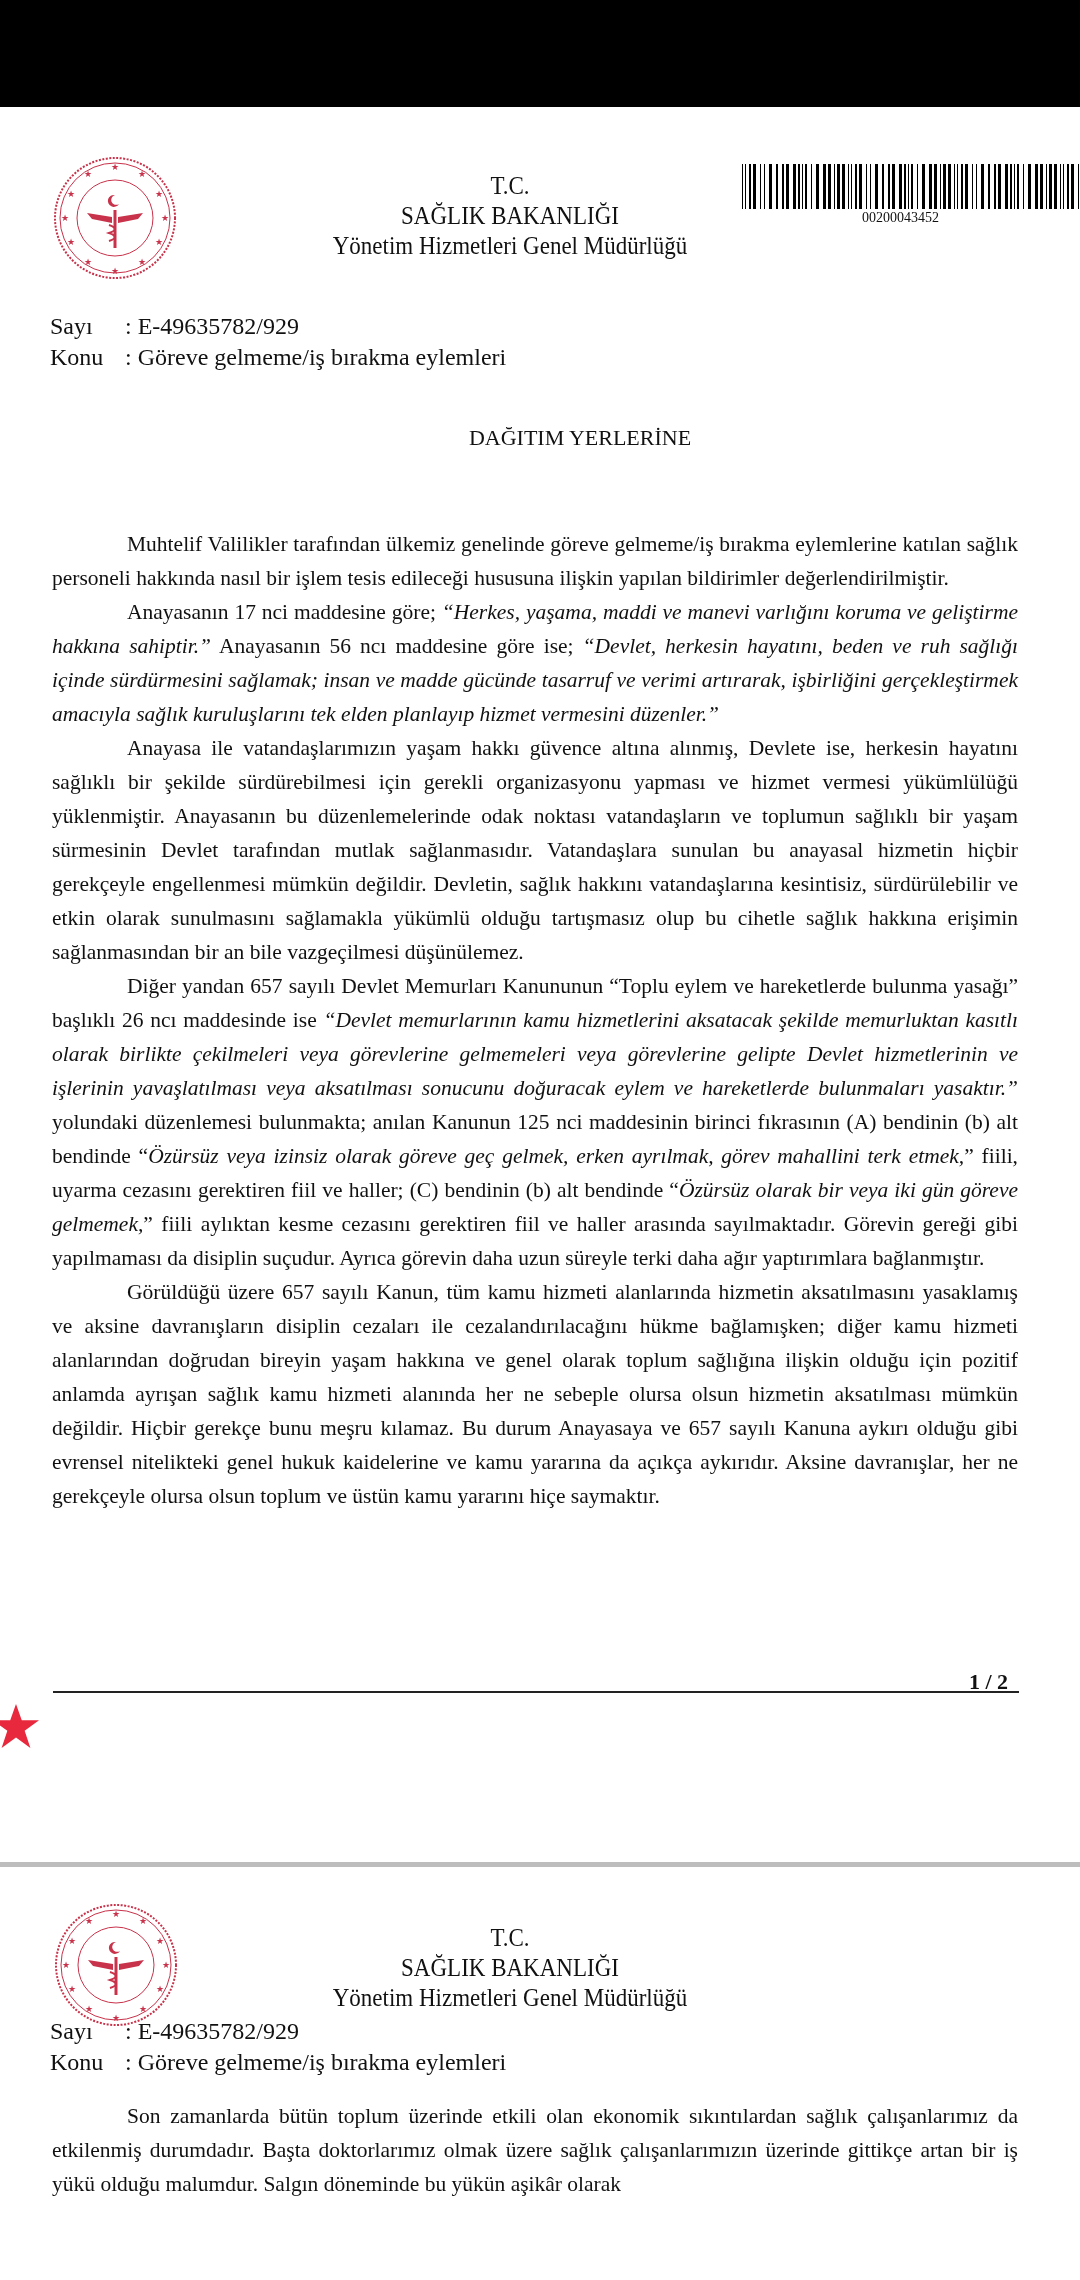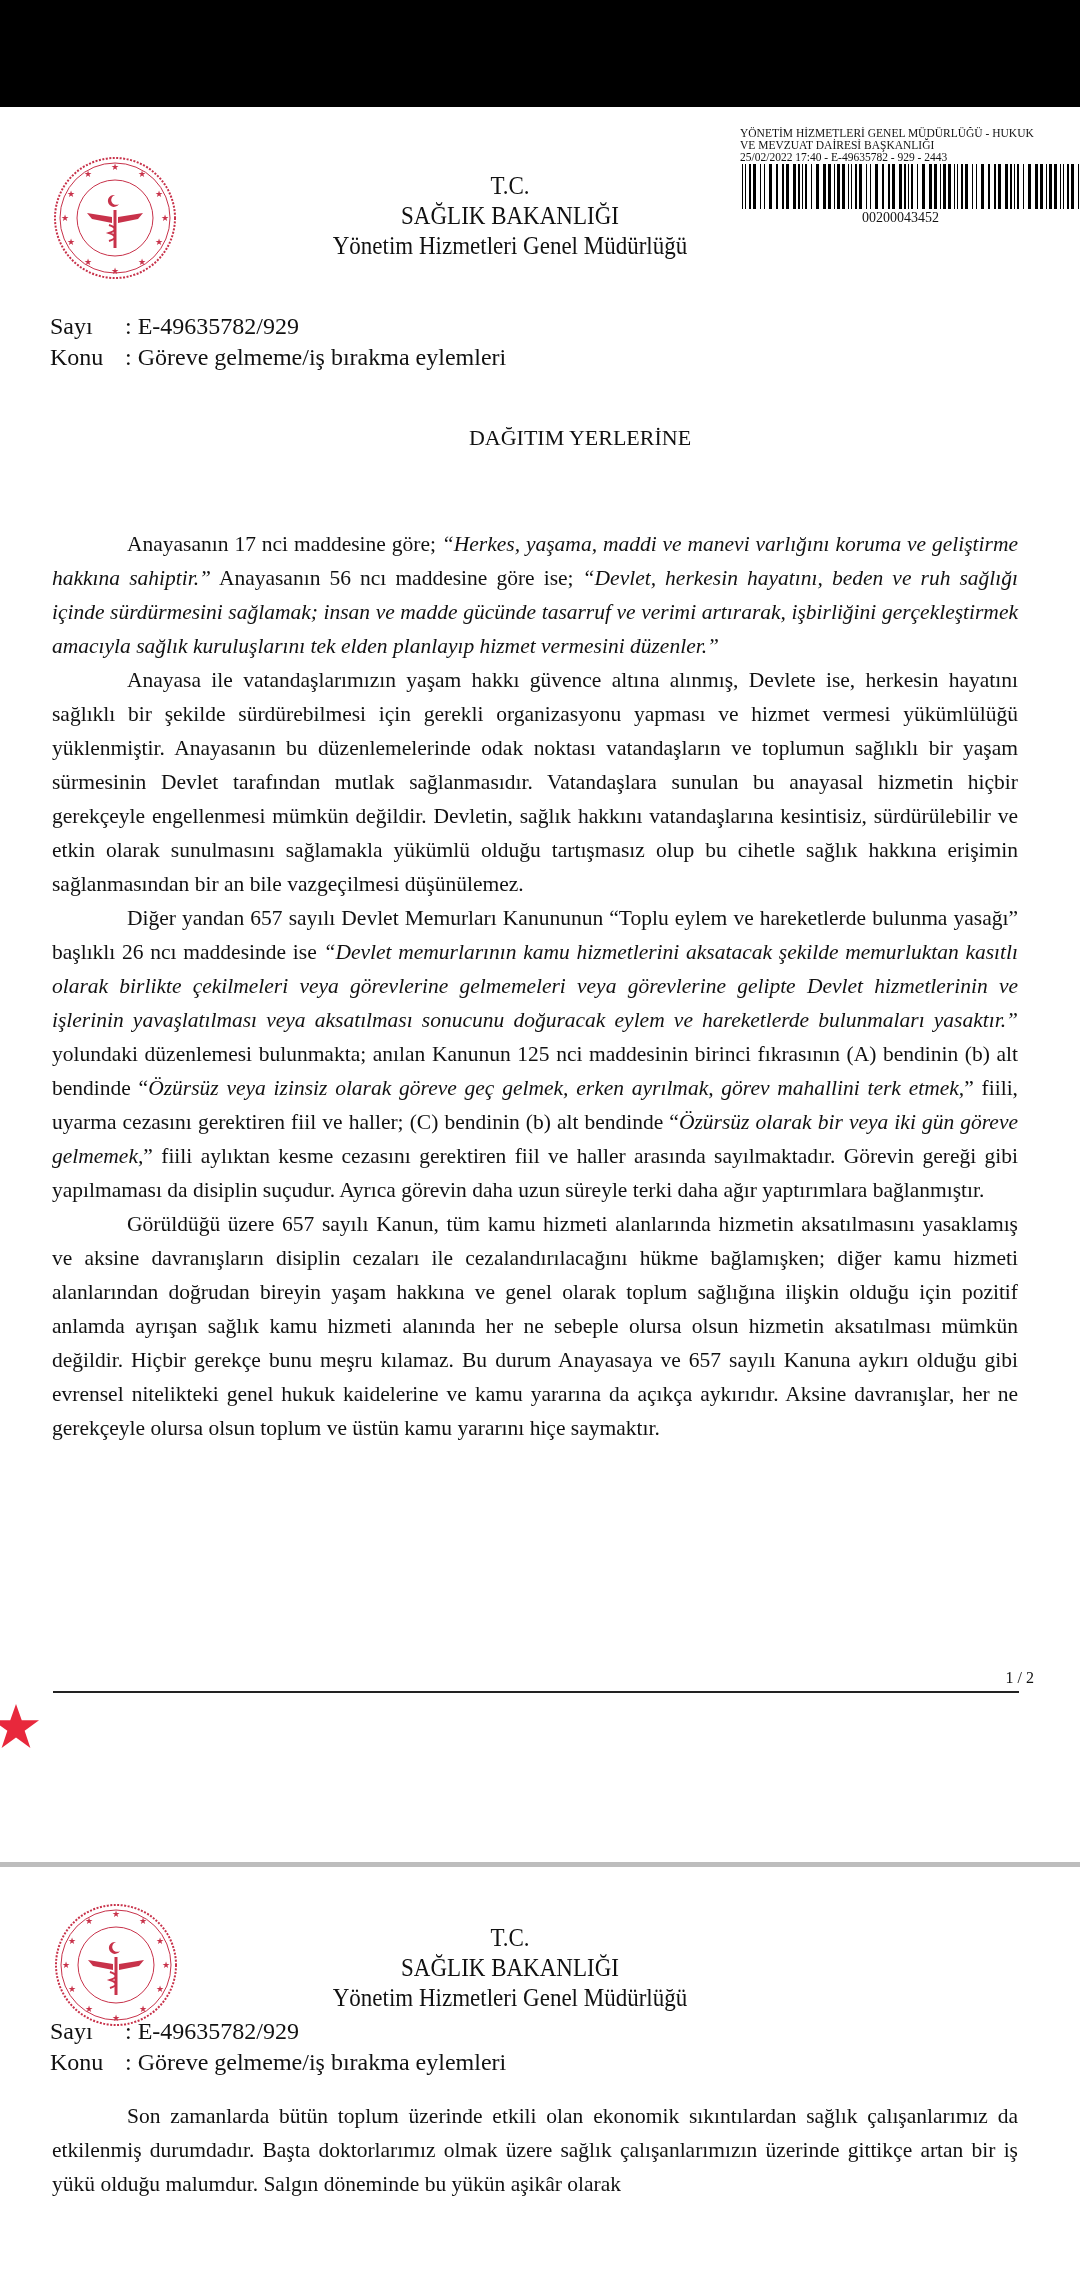--- a/index.html
+++ b/index.html
@@ -27,21 +27,21 @@
   .barcode-num { position: absolute; left: 862px; top: 103px; font-size: 14px; }
 
   .meta-row { position: absolute; left: 50px; font-size: 24px; line-height: 28px; }
   .meta-row .lbl { display: inline-block; width: 75px; }
   .title { position: absolute; left: 0; width: 1080px; top: 318px; text-align: center; font-size: 22px; transform: translateX(40px); }
 
   .body-text { position: absolute; left: 52px; width: 966px; font-size: 21.5px; line-height: 34px; text-align: justify; }
   .body-text p { margin: 0; text-indent: 75px; }
   .body-text i { font-style: italic; }
 
-  .pgnum { position: absolute; right: 46px; top: 1562px; font-size: 16px; }
+  .pgnum { position: absolute; right: 72px; top: 1562px; font-size: 22px; font-weight: bold; }
   .footer-line { position: absolute; left: 53px; top: 1584px; width: 966px; height: 2px; background: #222; }
   .star { position: absolute; left: -8px; top: 1595px; width: 48px; height: 48px; }
   .footer-text { position: absolute; left: 56px; top: 1590px; font-size: 16px; line-height: 21px; }
 
   .p2-meta-1 { top: 150px; }
   .p2-meta-2 { top: 181px; }
   .page2 .body-text { top: 232px; }
 </style>
 </head>
 <body>
@@ -72,25 +72,20 @@
     <rect x="61.5" y="55" width="3" height="38" fill="#c8324a"></rect>
     <path d="M57 70 q12 4 0 8 q12 4 0 8" fill="none" stroke="#c8324a" stroke-width="2"></path>
   </svg>
 
   <div class="head">
     <div>T.C.</div>
     <div>SAĞLIK BAKANLIĞI</div>
     <div>Yönetim Hizmetleri Genel Müdürlüğü</div>
   </div>
 
-  <div class="doc-meta">
-    <div>YÖNETİM HİZMETLERİ GENEL MÜDÜRLÜĞÜ - HUKUK</div>
-    <div>VE MEVZUAT DAİRESİ BAŞKANLIĞI</div>
-    <div>25/02/2022 17:40 - E-49635782 - 929 - 2443</div>
-  </div>
   <svg class="barcode" id="barcode">
       <rect x="2" y="0" width="1" height="45" fill="#000"></rect>
       <rect x="5" y="0" width="1" height="45" fill="#000"></rect>
       <rect x="9" y="0" width="2" height="45" fill="#000"></rect>
       <rect x="13" y="0" width="3" height="45" fill="#000"></rect>
       <rect x="20" y="0" width="1" height="45" fill="#000"></rect>
       <rect x="24" y="0" width="1" height="45" fill="#000"></rect>
       <rect x="29" y="0" width="3" height="45" fill="#000"></rect>
       <rect x="36" y="0" width="2" height="45" fill="#000"></rect>
       <rect x="42" y="0" width="2" height="45" fill="#000"></rect>
@@ -159,20 +154,21 @@
   <div class="meta-row" style="top:205px">
     <span class="lbl">Sayı</span><span>: E-49635782/929</span>
   </div>
   <div class="meta-row" style="top:236px">
     <span class="lbl">Konu</span><span>: Göreve gelmeme/iş bırakma eylemleri</span>
   </div>
 
   <div class="title">DAĞITIM YERLERİNE</div>
 
   <div class="body-text" id="p1body" style="top:420px">
+      <p><span>Muhtelif Valilikler tarafından ülkemiz genelinde göreve gelmeme/iş bırakma eylemlerine katılan sağlık personeli hakkında nasıl bir işlem tesis edileceği hususuna ilişkin yapılan bildirimler değerlendirilmiştir.</span></p>
       <p><span>Anayasanın 17 nci maddesine göre; </span><i>“Herkes, yaşama, maddi ve manevi varlığını koruma ve geliştirme hakkına sahiptir.”</i><span> Anayasanın 56 ncı maddesine göre ise; </span><i>“Devlet, herkesin hayatını, beden ve ruh sağlığı içinde sürdürmesini sağlamak; insan ve madde gücünde tasarruf ve verimi artırarak, işbirliğini gerçekleştirmek amacıyla sağlık kuruluşlarını tek elden planlayıp hizmet vermesini düzenler.”</i></p>
       <p><span>Anayasa ile vatandaşlarımızın yaşam hakkı güvence altına alınmış, Devlete ise, herkesin hayatını sağlıklı bir şekilde sürdürebilmesi için gerekli organizasyonu yapması ve hizmet vermesi yükümlülüğü yüklenmiştir. Anayasanın bu düzenlemelerinde odak noktası vatandaşların ve toplumun sağlıklı bir yaşam sürmesinin Devlet tarafından mutlak sağlanmasıdır. Vatandaşlara sunulan bu anayasal hizmetin hiçbir gerekçeyle engellenmesi mümkün değildir. Devletin, sağlık hakkını vatandaşlarına kesintisiz, sürdürülebilir ve etkin olarak sunulmasını sağlamakla yükümlü olduğu tartışmasız olup bu cihetle sağlık hakkına erişimin sağlanmasından bir an bile vazgeçilmesi düşünülemez.</span></p>
       <p><span>Diğer yandan 657 sayılı Devlet Memurları Kanununun “Toplu eylem ve hareketlerde bulunma yasağı” başlıklı 26 ncı maddesinde ise </span><i>“Devlet memurlarının kamu hizmetlerini aksatacak şekilde memurluktan kasıtlı olarak birlikte çekilmeleri veya görevlerine gelmemeleri veya görevlerine gelipte Devlet hizmetlerinin ve işlerinin yavaşlatılması veya aksatılması sonucunu doğuracak eylem ve hareketlerde bulunmaları yasaktır.”</i><span> yolundaki düzenlemesi bulunmakta; anılan Kanunun 125 nci maddesinin birinci fıkrasının (A) bendinin (b) alt bendinde “</span><i>Özürsüz veya izinsiz olarak göreve geç gelmek, erken ayrılmak, görev mahallini terk etmek,</i><span>” fiili, uyarma cezasını gerektiren fiil ve haller; (C) bendinin (b) alt bendinde “</span><i>Özürsüz olarak bir veya iki gün göreve gelmemek,</i><span>” fiili aylıktan kesme cezasını gerektiren fiil ve haller arasında sayılmaktadır. Görevin gereği gibi yapılmaması da disiplin suçudur. Ayrıca görevin daha uzun süreyle terki daha ağır yaptırımlara bağlanmıştır.</span></p>
       <p><span>Görüldüğü üzere 657 sayılı Kanun, tüm kamu hizmeti alanlarında hizmetin aksatılmasını yasaklamış ve aksine davranışların disiplin cezaları ile cezalandırılacağını hükme bağlamışken; diğer kamu hizmeti alanlarından doğrudan bireyin yaşam hakkına ve genel olarak toplum sağlığına ilişkin olduğu için pozitif anlamda ayrışan sağlık kamu hizmeti alanında her ne sebeple olursa olsun hizmetin aksatılması mümkün değildir. Hiçbir gerekçe bunu meşru kılamaz. Bu durum Anayasaya ve 657 sayılı Kanuna aykırı olduğu gibi evrensel nitelikteki genel hukuk kaidelerine ve kamu yararına da açıkça aykırıdır. Aksine davranışlar, her ne gerekçeyle olursa olsun toplum ve üstün kamu yararını hiçe saymaktır.</span></p>
     </div>
 
   <div class="pgnum">1 / 2</div>
   <div class="footer-line"></div>
   <svg class="star" viewBox="0 0 50 50">
     <polygon points="25,2 31,19 49,19 34,30 40,48 25,37 10,48 16,30 1,19 19,19" fill="#e8283c"></polygon>

